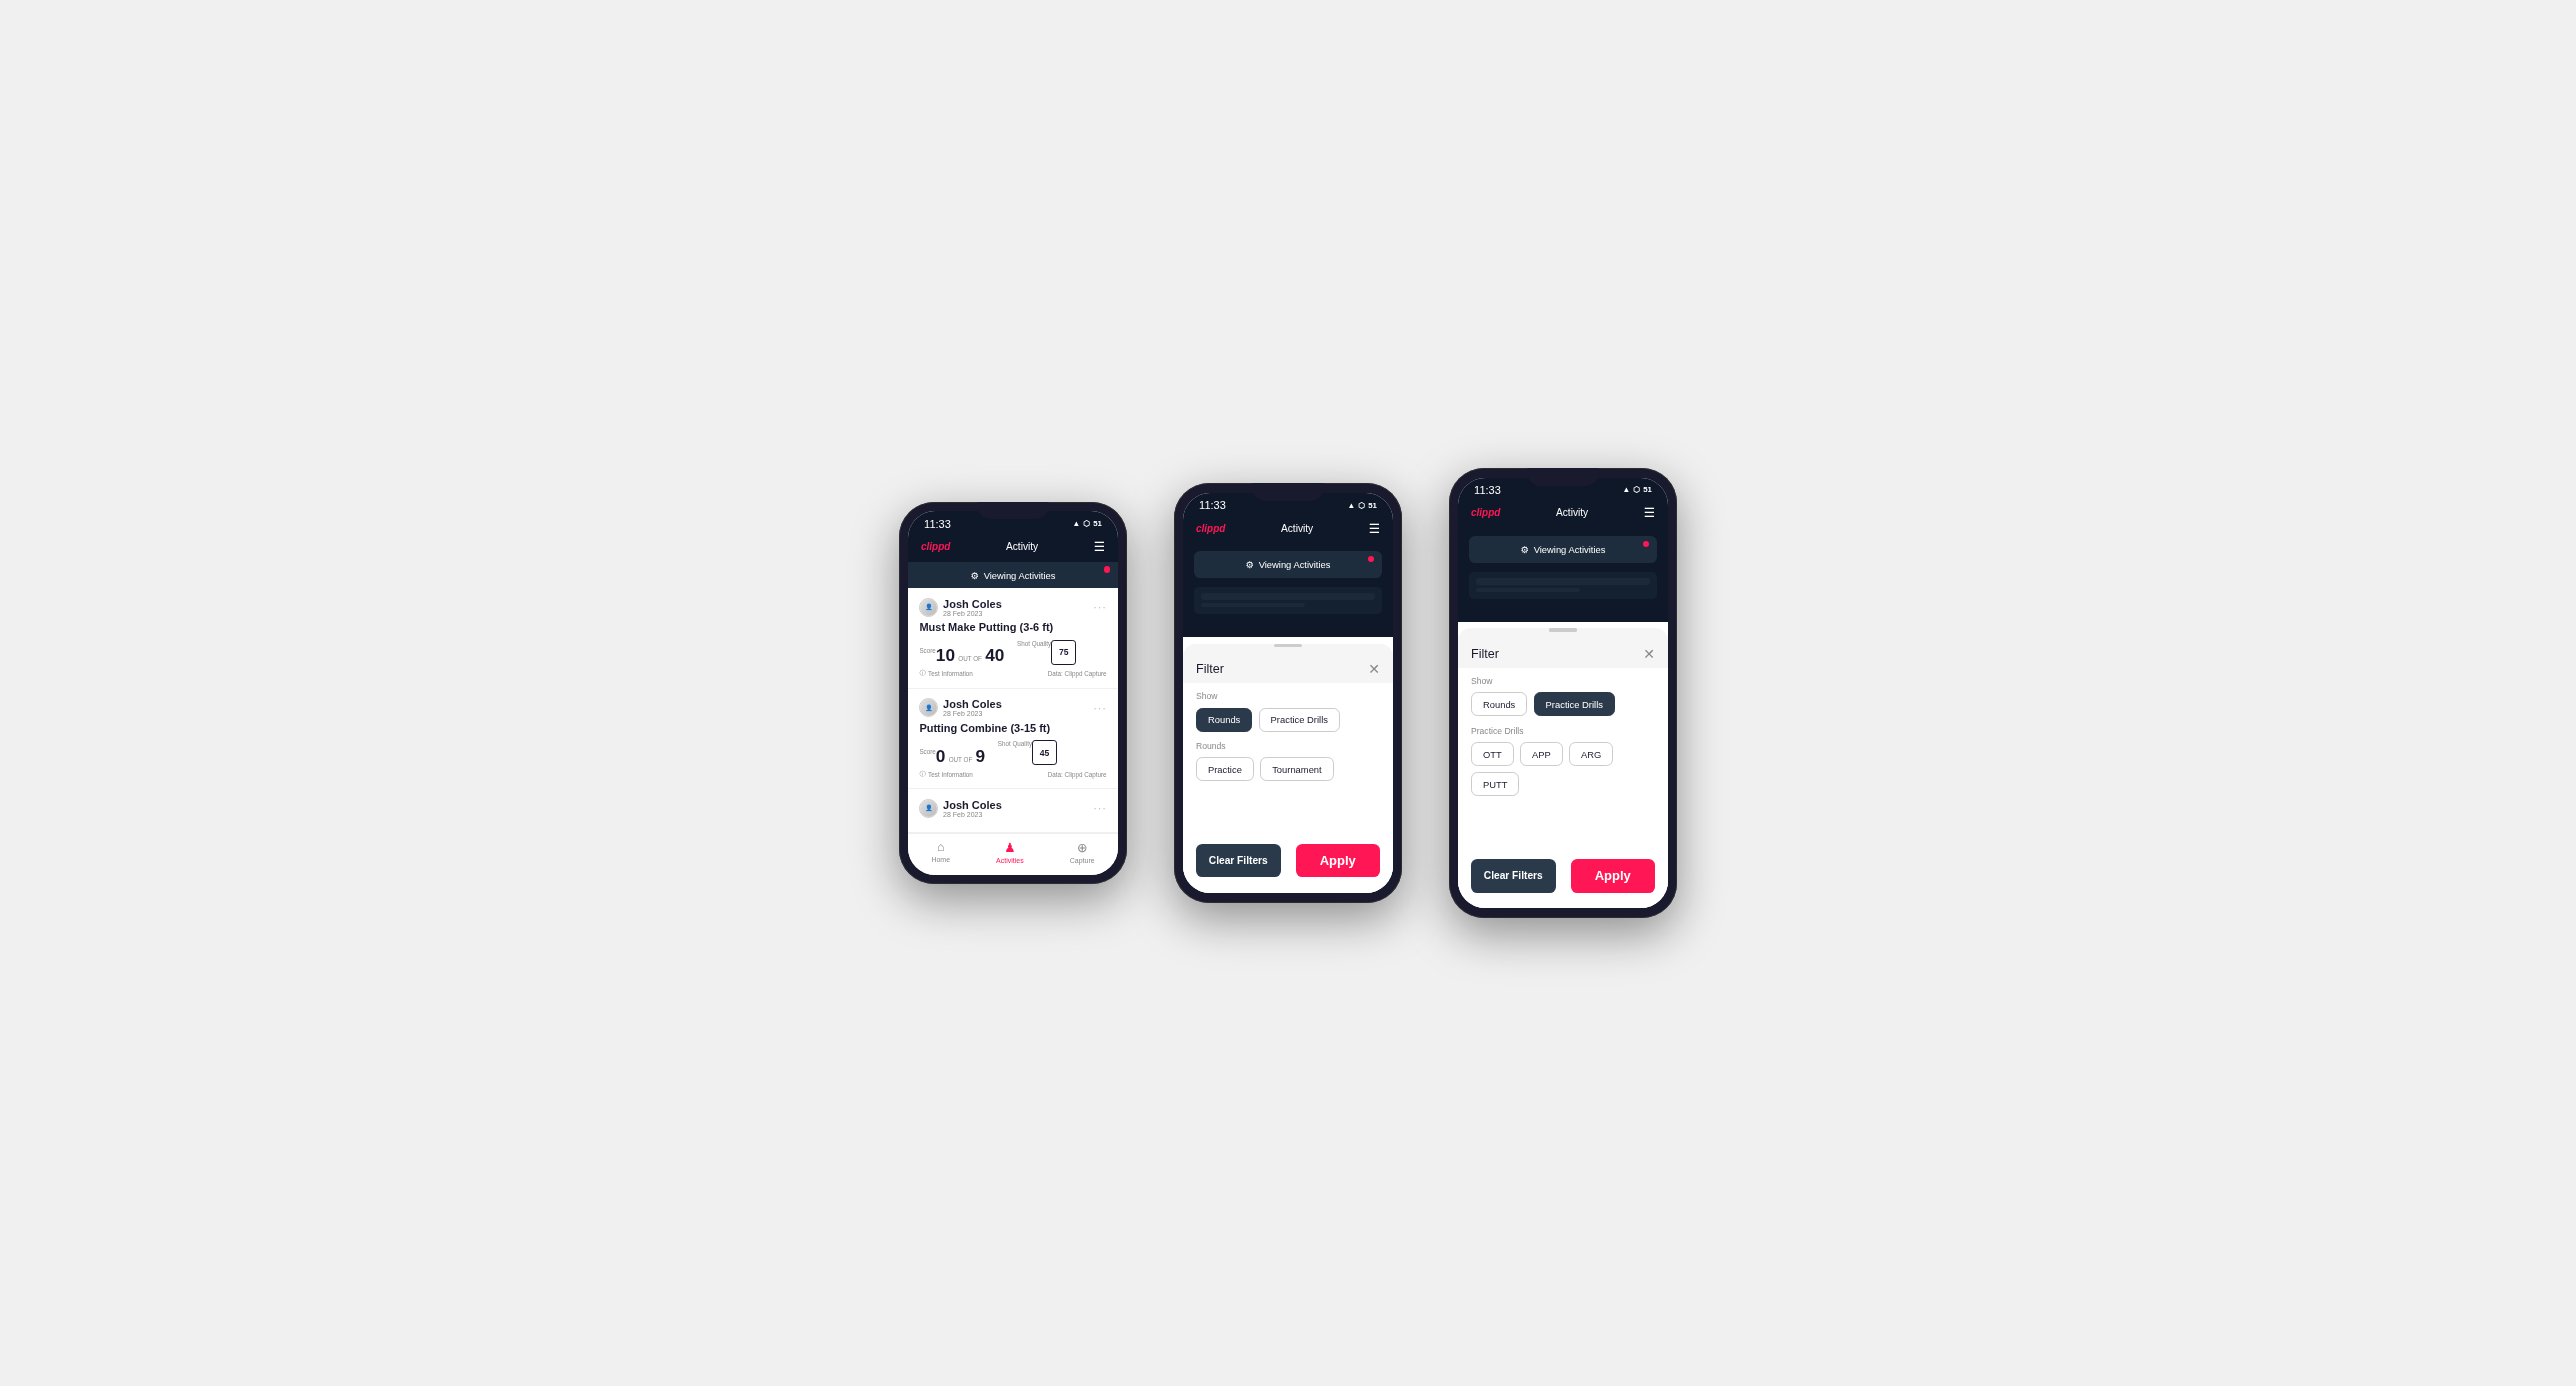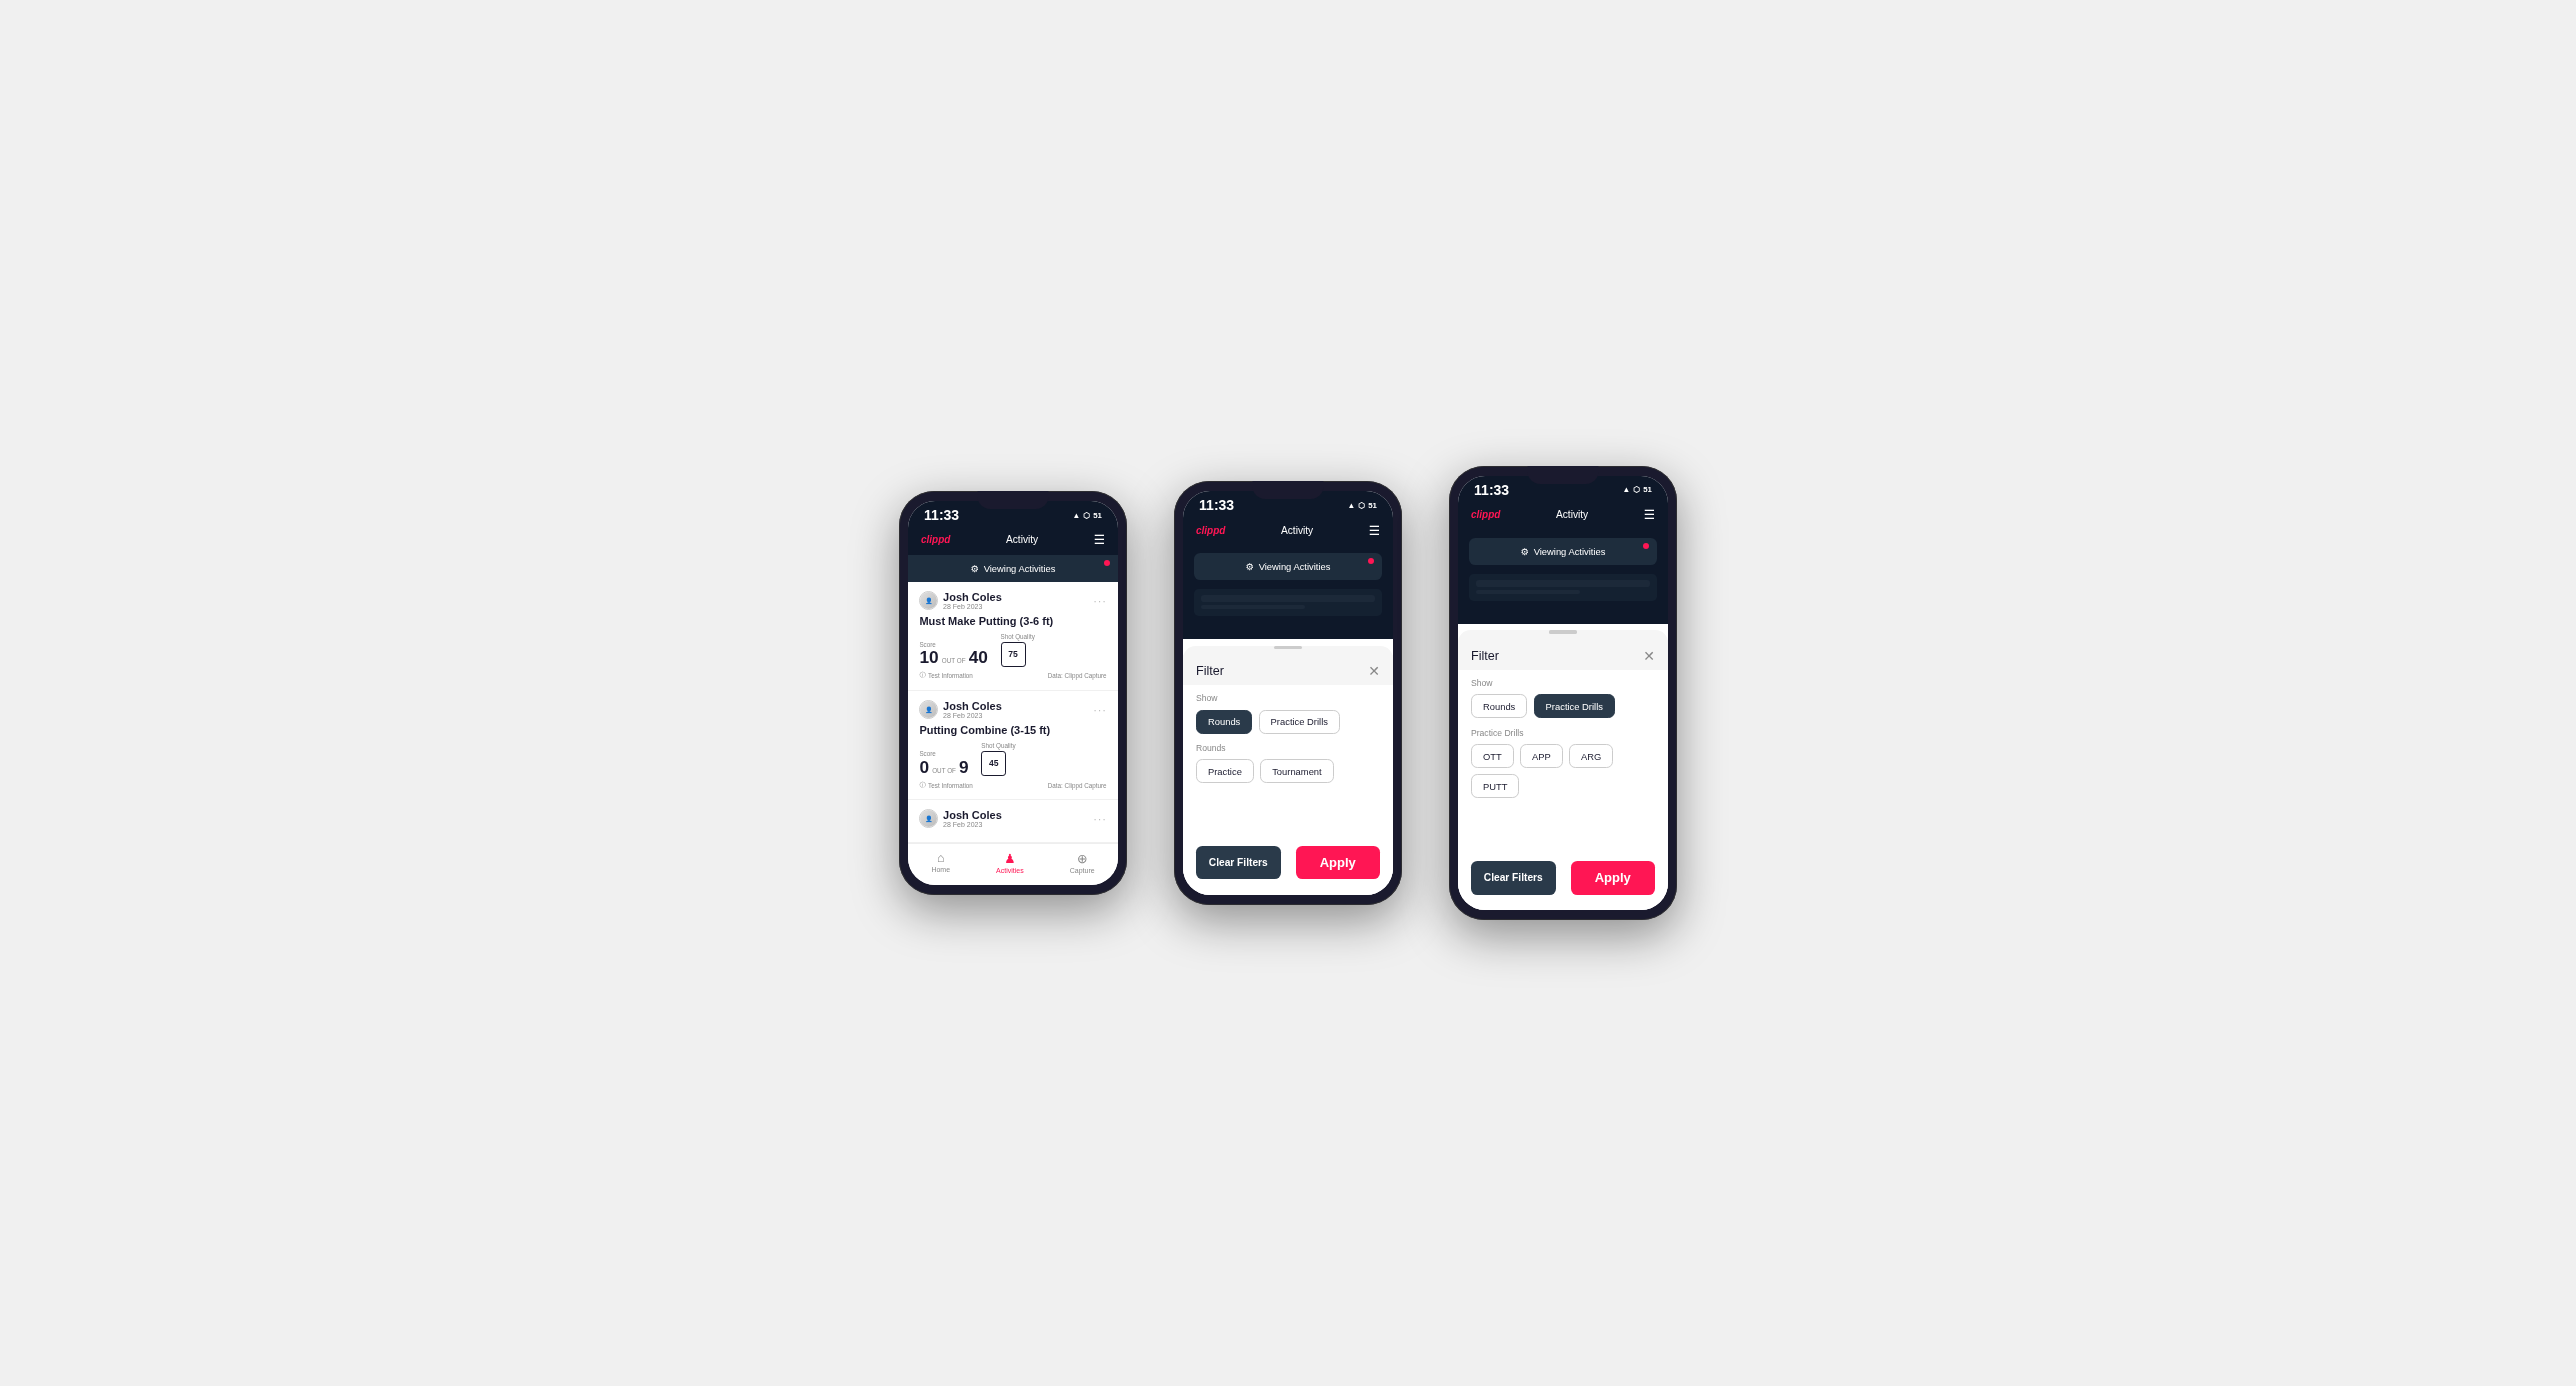--- a/index.html
+++ b/index.html
@@ -38,21 +38,21 @@
     .status-bar {
       background: #0e1829;
       display: flex;
       justify-content: space-between;
       align-items: center;
       padding: 6.3px 15.7px 3.1px;
       color: #fff;
       font-size: 8.6px;
       font-weight: 600;
     }
-    .status-bar .time { font-weight: 700; font-size: 14px; }
+    .status-bar .time { font-weight: 400; font-size: 11px; }
     .status-icons { display: flex; gap: 3.1px; align-items: center; font-size: 7.8px; }
     .notch {
       position: absolute;
       top: 0;
       left: 50%;
       transform: translateX(-50%);
       width: 71px;
       height: 17.3px;
       background: #1a1a2e;
       border-radius: 0 0 12.6px 12.6px;
@@ -261,21 +261,21 @@
       background: #ff1654;
       color: #fff;
       border: none;
       border-radius: 6.3px;
       font-size: 13px;
       font-weight: 600;
       cursor: pointer;
     }
 
     .stats-inline { display: flex; align-items: baseline; gap: 1.6px; }
-    .stat-section { display: flex; flex-direction: column; }
+    .stat-section { display: flex; flex-direction: row; }
 
     
     .scroll-area {
       max-height: 267px;
       overflow: hidden;
     }
   </style>
 </head>
 <body>
 

